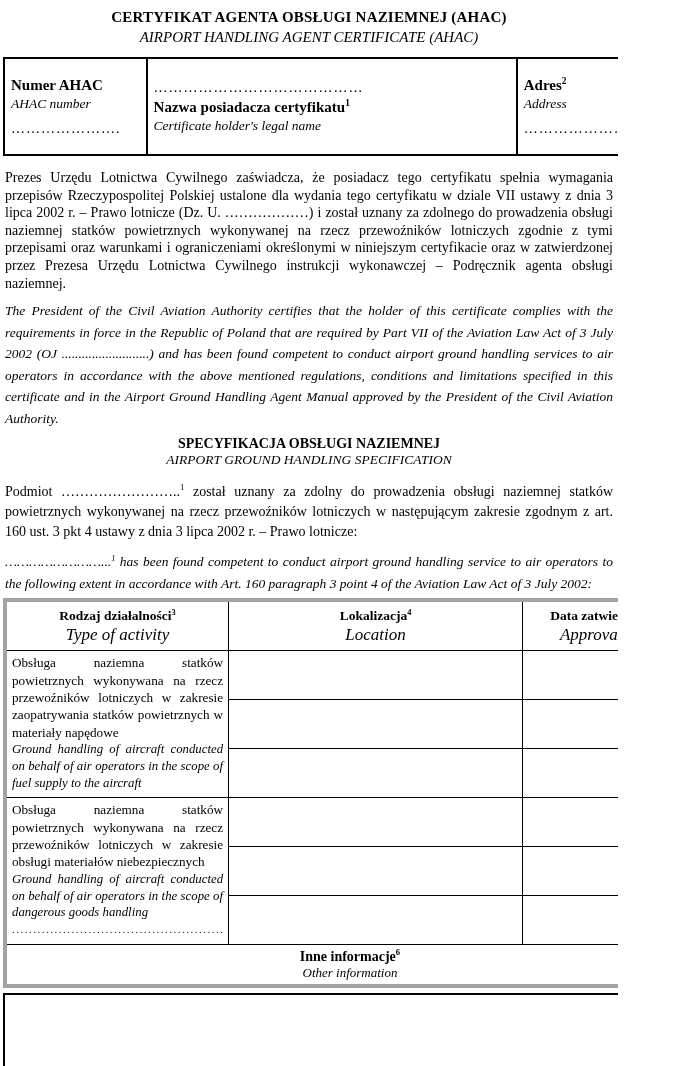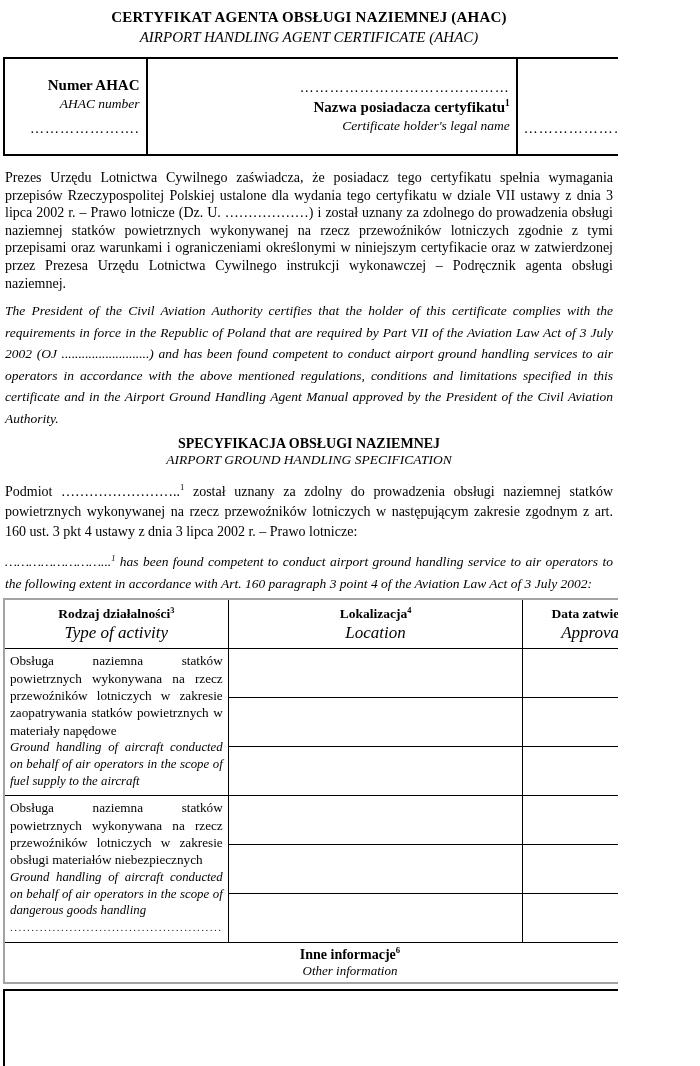--- a/index.html
+++ b/index.html
@@ -13,36 +13,36 @@
     overflow: hidden;
     position: relative;
   }
   sup { font-size: 0.62em; vertical-align: super; line-height: 0; }
 
   .doc-title { text-align: center; font-weight: bold; font-size: 15px; padding-top: 9px; letter-spacing: 0.2px; }
   .doc-title-en { text-align: center; font-style: italic; font-size: 15px; margin-top: 3px; }
 
   table { border-collapse: collapse; table-layout: fixed; }
   .id-table { width: 694px; margin: 11px auto 0; height: 99px; }
-  .id-table td { border: 2px solid #000; text-align: right; vertical-align: middle; padding: 3px 6px; }
+  .id-table td { border: 2px solid #000; text-align: left; vertical-align: middle; padding: 3px 6px; }
   .id-label { font-size: 15px; font-weight: bold; }
   .id-label-mid { font-size: 15px; font-weight: bold; }
   .id-en { font-size: 13.5px; font-style: italic; margin-top: 2px; }
   .fill-line { font-size: 14px; letter-spacing: 1px; margin-top: 9px; white-space: nowrap; overflow: hidden; }
   .fill-line-top { font-size: 14px; letter-spacing: 1px; margin-bottom: 3px; white-space: nowrap; overflow: hidden; }
 
   .para-pl { font-size: 14px; line-height: 17.6px; text-align: justify; margin: 13px 2px 0; }
   .para-en { font-size: 13.5px; line-height: 21.5px; font-style: italic; text-align: justify; margin: 8px 2px 0; }
   .spec-pl { font-size: 14px; line-height: 20px; text-align: justify; margin: 14px 2px 0; }
   .spec-en { font-size: 13.5px; line-height: 21.5px; font-style: italic; text-align: justify; margin: 9px 2px 0; }
 
   .section-head { text-align: center; font-weight: bold; font-size: 14px; margin-top: 7px; }
   .section-head-en { text-align: center; font-style: italic; font-size: 13.5px; margin-top: 0; }
 
-  .activity-table { width: 694px; margin: 4px auto 0; border: 2px solid #a3a3a3; }
+  .activity-table { width: 694px; margin: 4px auto 0; border: 4px solid #a3a3a3; }
   .activity-table th, .activity-table td { border: 1px solid #000; }
   .activity-table th { height: 44px; vertical-align: middle; padding: 2px 4px; }
   .th-pl { font-size: 13.5px; font-weight: bold; }
   .th-en { font-size: 17px; font-style: italic; font-weight: normal; margin-top: 1px; }
   .activity-cell { vertical-align: top; padding: 3px 5px 2px 5px; }
   .act-pl { font-size: 13.2px; line-height: 17.4px; text-align: justify; }
   .act-en { font-size: 12.8px; line-height: 16.8px; font-style: italic; text-align: justify; }
   .act-dots { font-size: 11px; letter-spacing: 1.5px; white-space: nowrap; overflow: hidden; color: #222; margin-top: 2px; }
   .blank-cell { height: 46px; }
   .other-info-row td { height: 37px; text-align: center; vertical-align: middle; }

